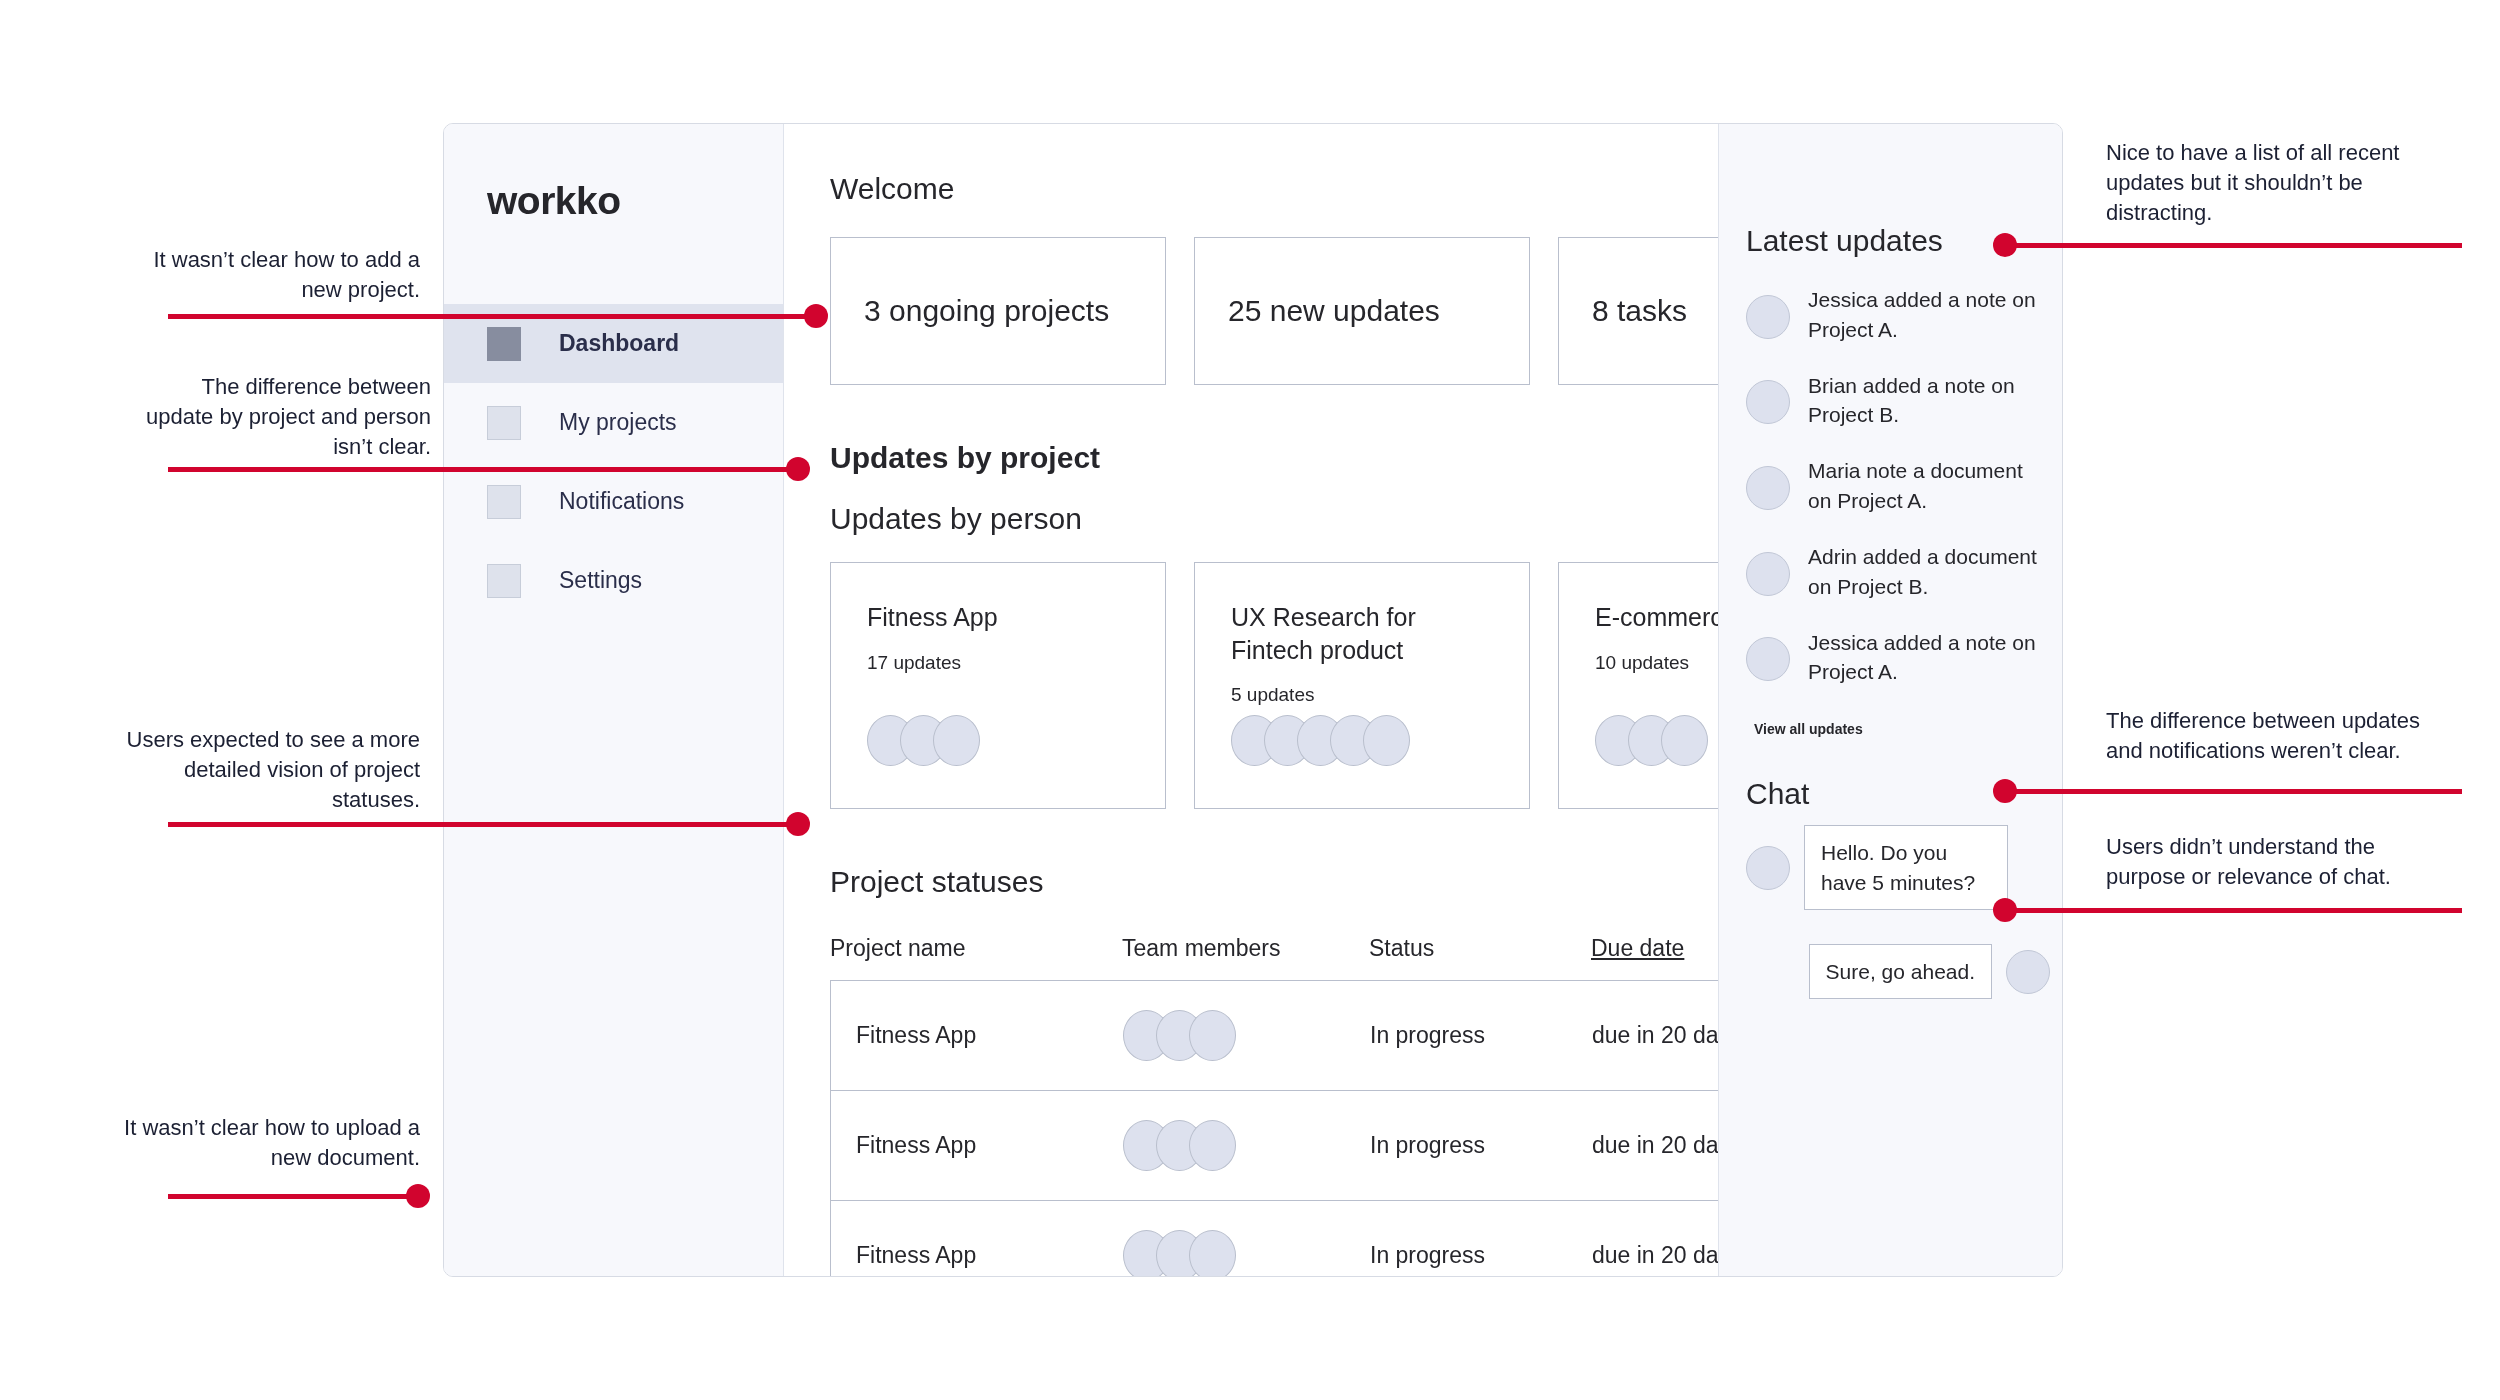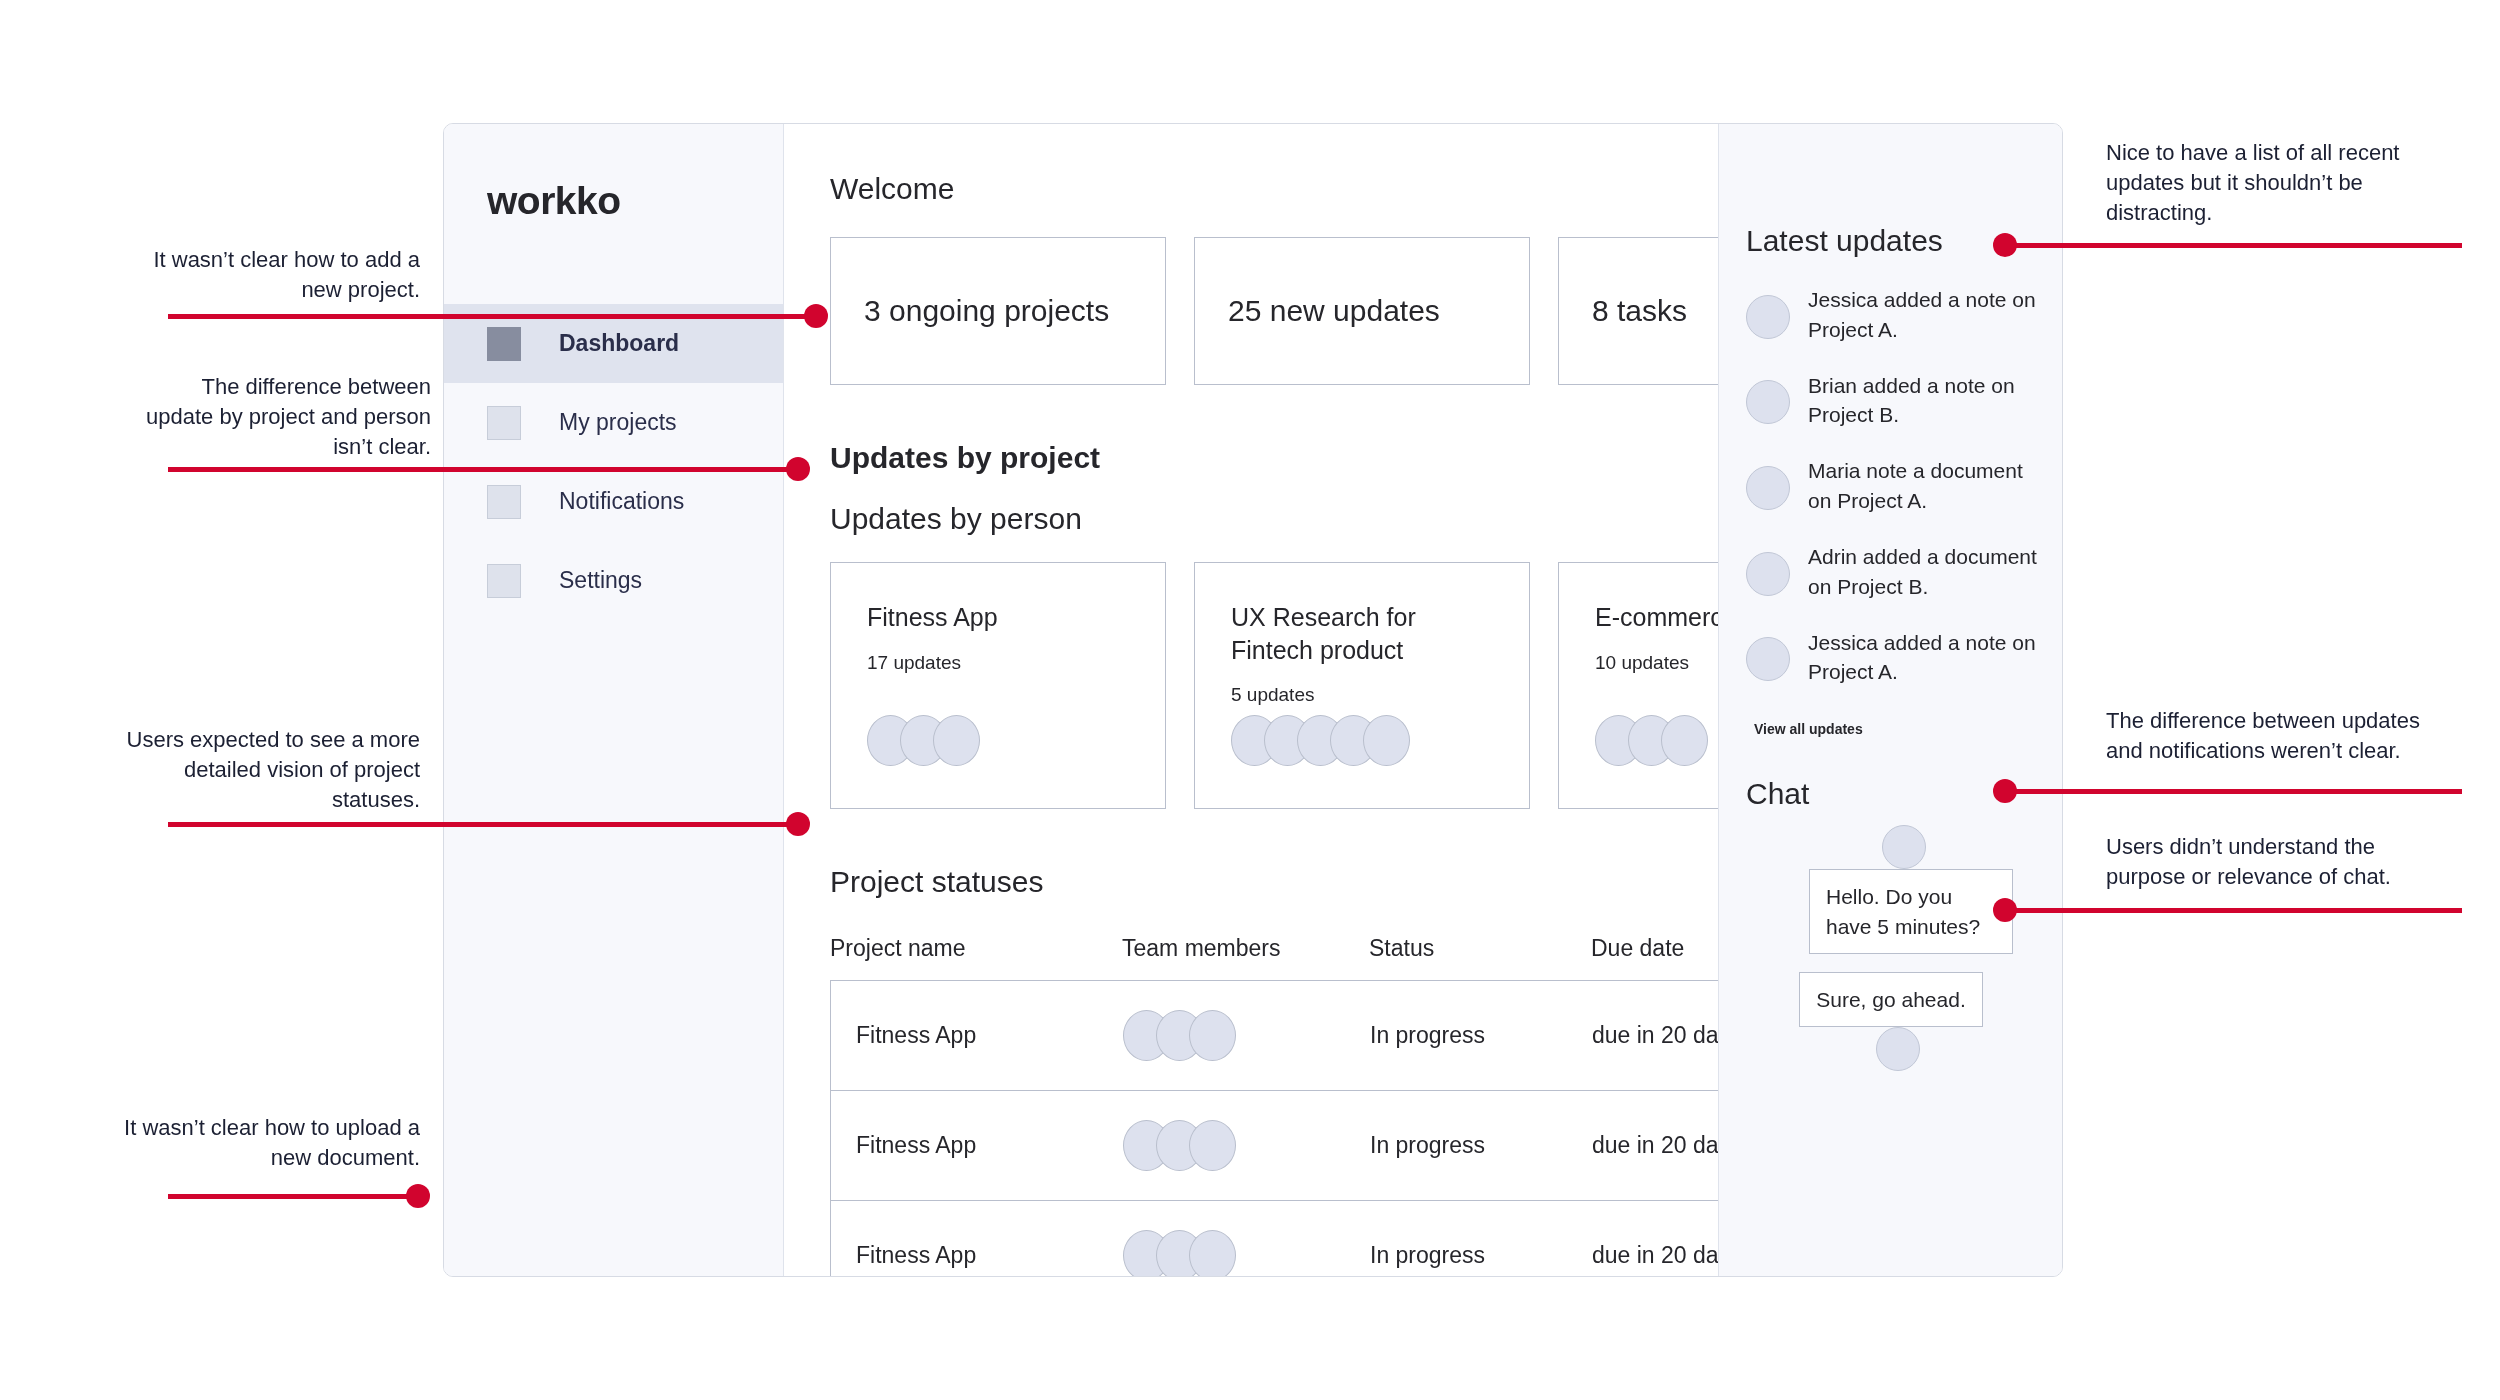--- a/index.html
+++ b/index.html
@@ -180,21 +180,21 @@
 
   #table-head {
     display: flex;
     margin-top: 36px;
     font-size: 23px;
     color: #26262b;
   }
   .th-name  { width: 292px; flex: 0 0 292px; }
   .th-team  { width: 247px; flex: 0 0 247px; }
   .th-status{ width: 222px; flex: 0 0 222px; }
-  .th-due   { width: 250px; flex: 0 0 250px; }
+  .th-due   { width: 250px; flex: 0 0 250px; text-decoration: underline; }
 
   #status-table {
     margin-top: 18px;
     border-left: 1px solid #b9bfcd;
     border-top: 1px solid #b9bfcd;
     border-right: 1px solid #b9bfcd;
     background: #fff;
     width: 1100px;
     box-sizing: border-box;
   }
@@ -261,22 +261,21 @@
     margin-top: 34px;
     margin-left: 8px;
     cursor: pointer;
   }
 
   #chat-title { margin-top: 40px; }
   #chat-list { margin-top: 14px; position: relative; }
   .chat-row {
     display: flex;
     align-items: center;
-    margin-bottom: 18px;
-    flex-direction: column;
+    margin-bottom: 34px;
   }
   .chat-row.right { justify-content: flex-end; padding-right: 12px; }
   .chat-av {
     width: 44px;
     height: 44px;
     flex: 0 0 44px;
     border-radius: 50%;
     background: #dde1ee;
     border: 1px solid #c1c7d6;
     box-sizing: border-box;

